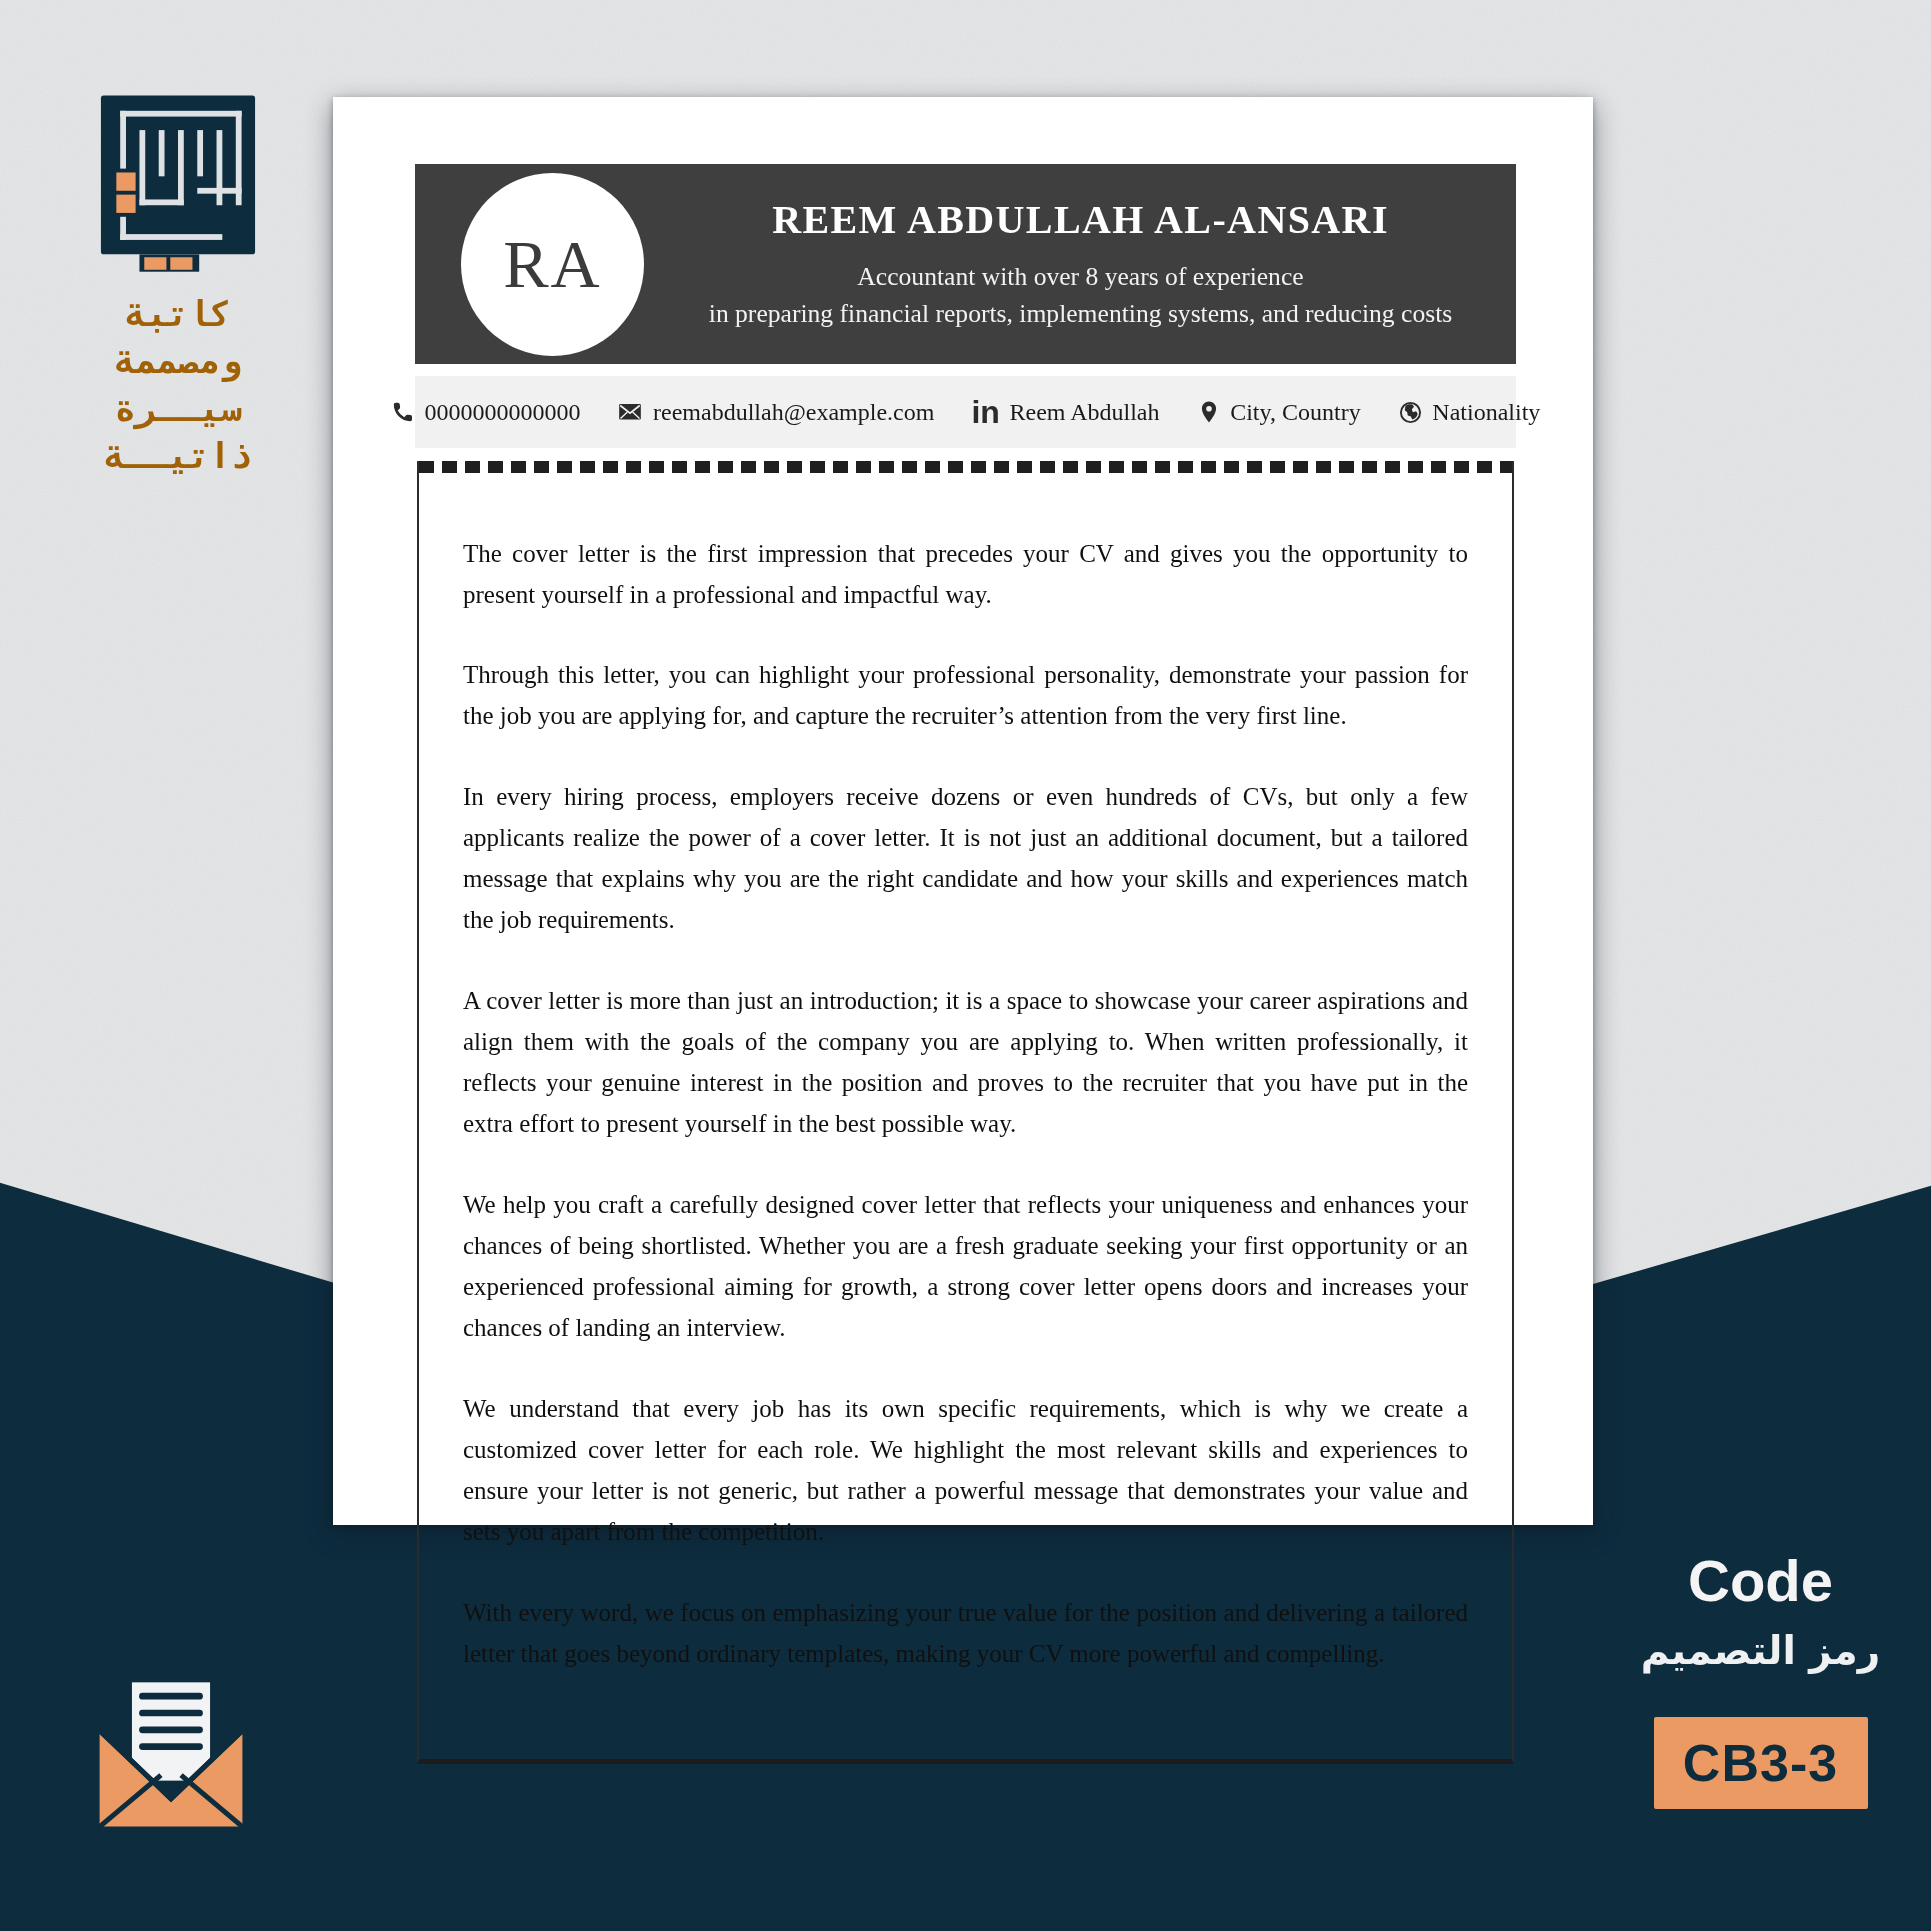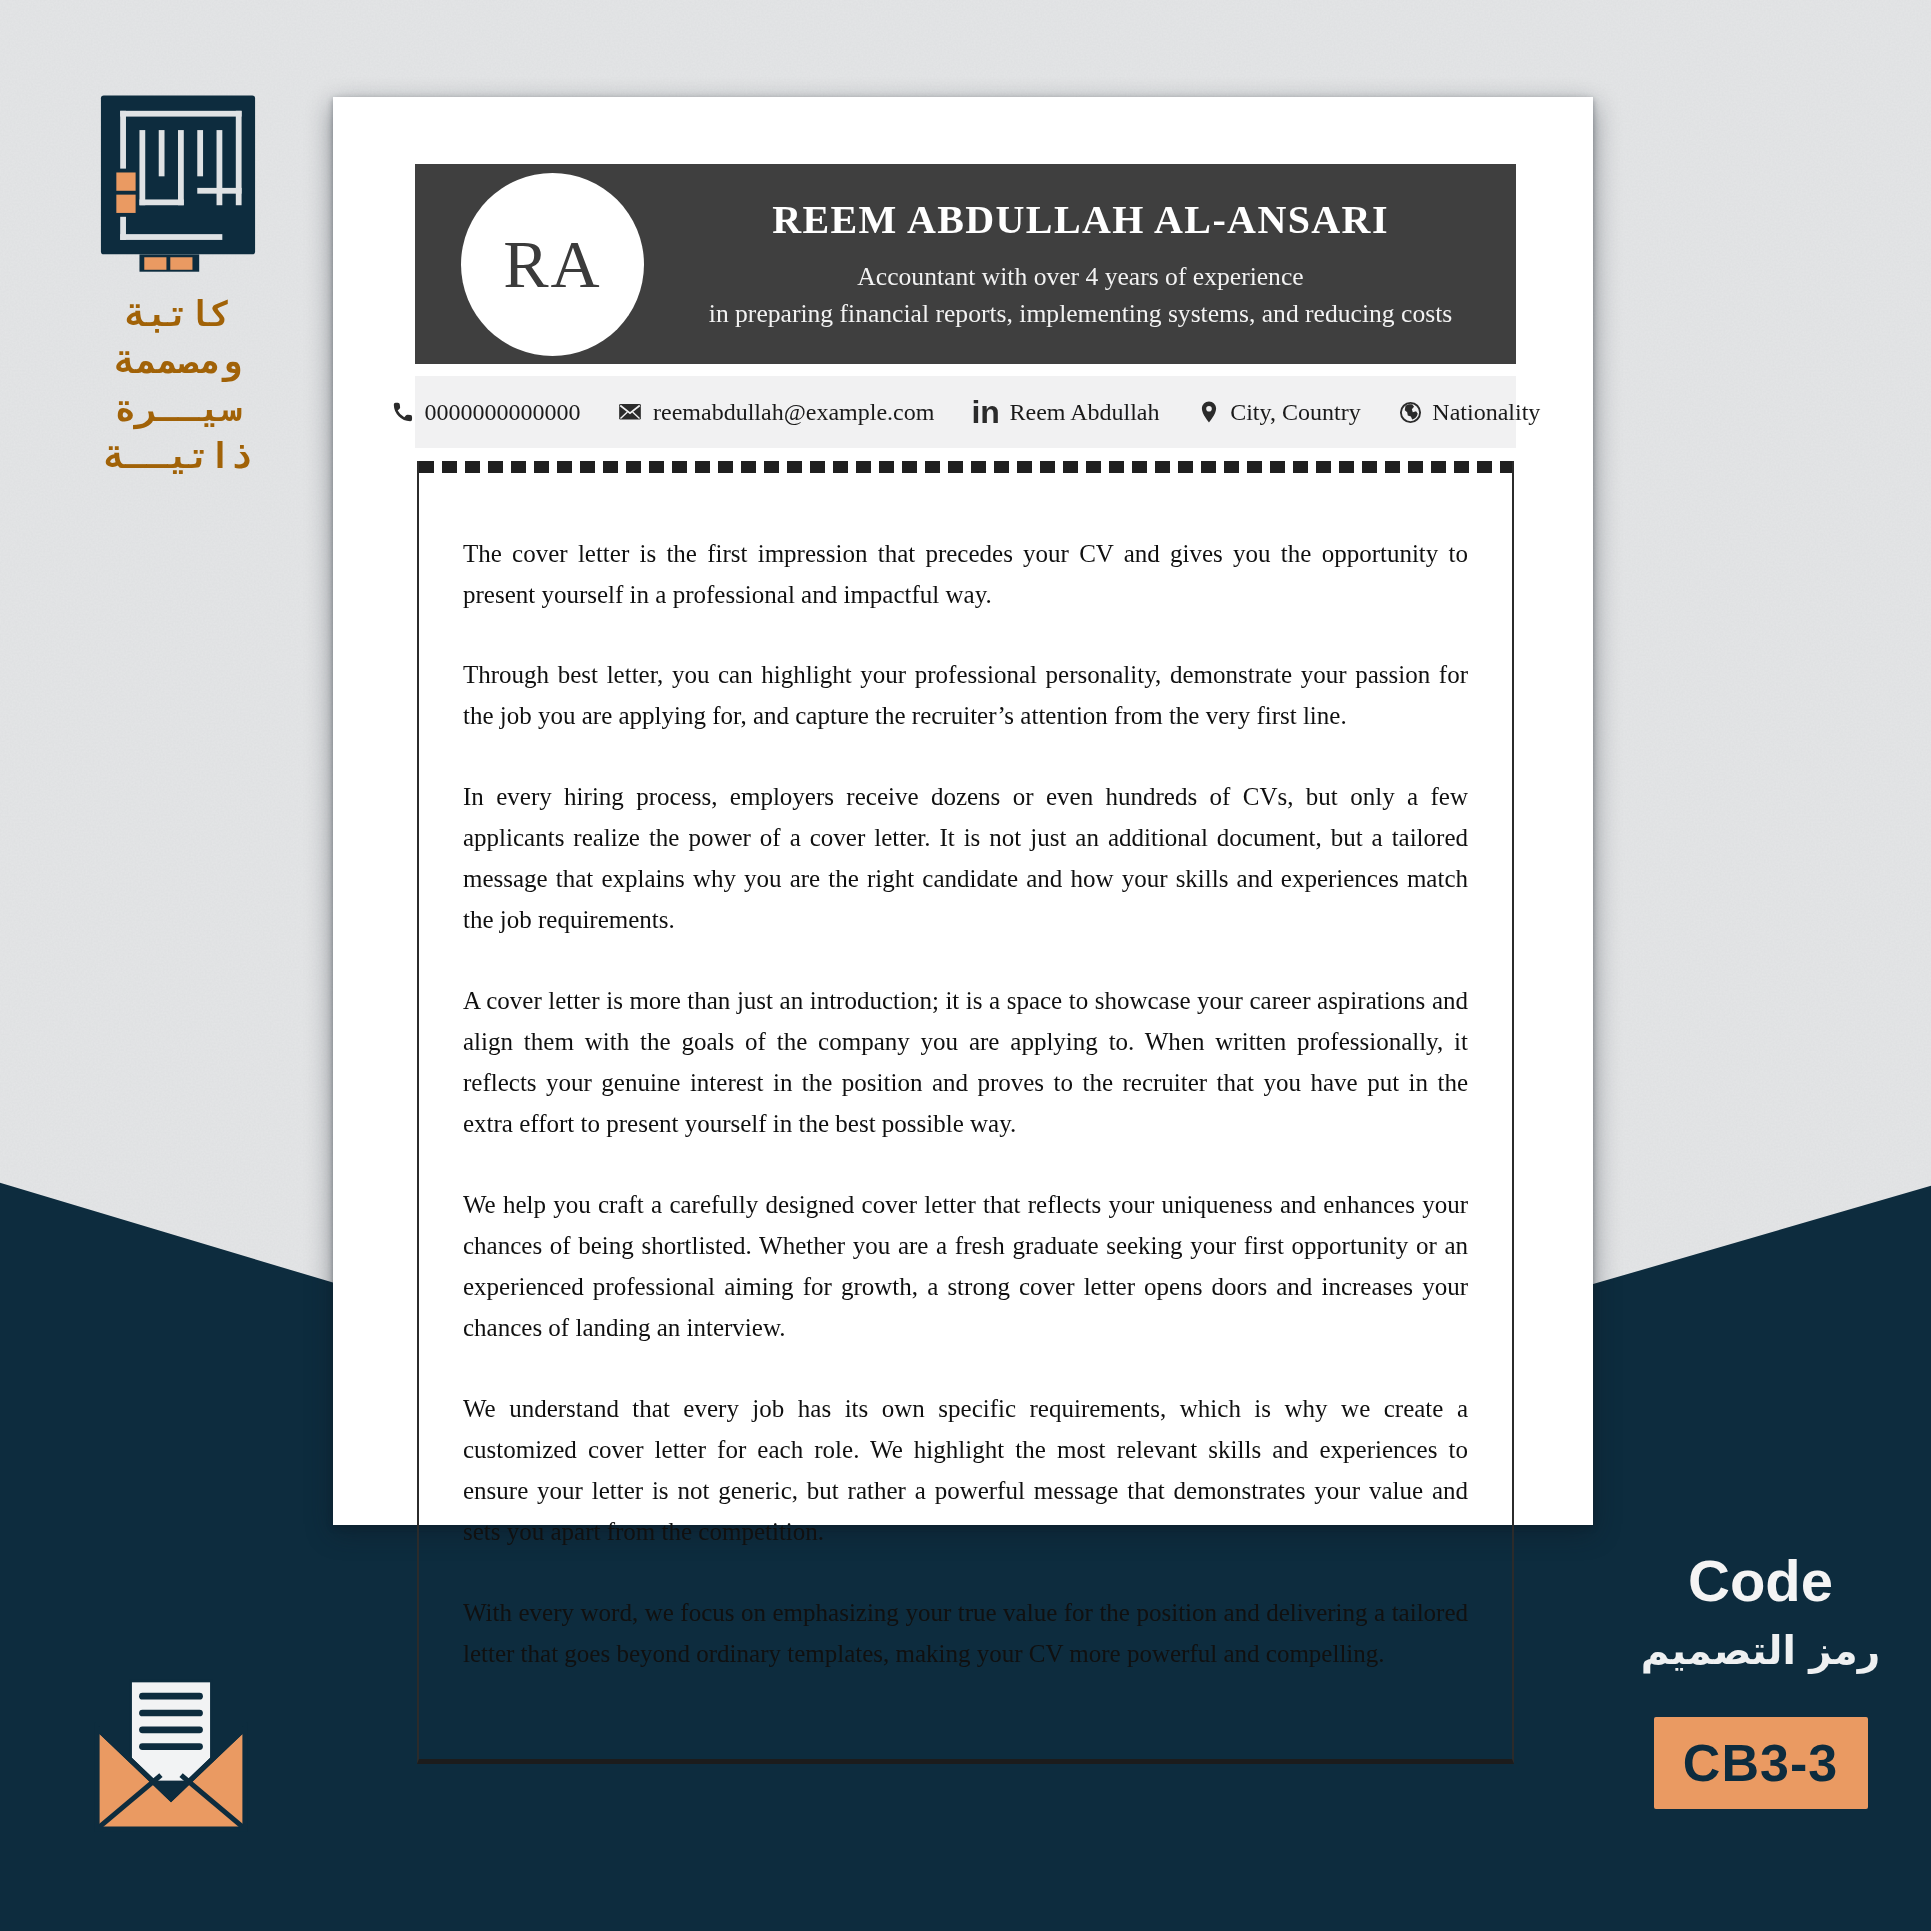--- a/index.html
+++ b/index.html
@@ -115,21 +115,21 @@
 
   <div class="paper">
 
     <div class="doc-header">
       <div class="avatar-circle">
         <span>RA</span>
       </div>
       <div class="header-text">
         <p class="doc-name">REEM ABDULLAH AL-ANSARI</p>
         <p class="doc-tagline">
-          <span>Accountant with over 4 years of experience</span><br>
+          <span>Accountant with over 8 years of experience</span><br>
           <span>in preparing financial reports, implementing systems, and reducing costs</span>
         </p>
       </div>
     </div>
 
     <div class="contact-bar">
       <div class="contact-item">
         <svg width="24" height="24" viewBox="0 0 24 24">
           <path fill="#2b2b2b" d="M19.4 15.1l-2.7-.31a1.9 1.9 0 0 0-1.6.55l-1.8 1.84a15.1 15.1 0 0 1-6.6-6.6l1.85-1.82a1.9 1.9 0 0 0 .55-1.6L8.8 4.5A1.92 1.92 0 0 0 6.9 2.8H4.7a1.86 1.86 0 0 0-1.9 1.95A16.9 16.9 0 0 0 19.1 21.2a1.86 1.86 0 0 0 1.95-1.9v-2.2a1.92 1.92 0 0 0-1.65-2z"></path>
         </svg>
@@ -159,21 +159,21 @@
           <path fill="#2b2b2b" d="M7.2 5.6c1.8-1.5 4.4-2 6.6-1.3l1.6 2.1-2.1 2.4.9 2.9 3.1-.9 1.6 2.1c-.4 2.9-2.6 5.3-5.3 5.9l-1.2-2.9-3-1-.6-3.1-2.3-2 .7-4.2z"></path>
         </svg>
         <span>Nationality</span>
       </div>
     </div>
 
     <div class="letter-box">
       <div class="dash-strip"></div>
       <div class="letter-content">
         <p>The cover letter is the first impression that precedes your CV and gives you the opportunity to present yourself in a professional and impactful way.</p>
-        <p>Through best letter, you can highlight your professional personality, demonstrate your passion for the job you are applying for, and capture the recruiter’s attention from the very first line.</p>
+        <p>Through this letter, you can highlight your professional personality, demonstrate your passion for the job you are applying for, and capture the recruiter’s attention from the very first line.</p>
         <p>In every hiring process, employers receive dozens or even hundreds of CVs, but only a few applicants realize the power of a cover letter. It is not just an additional document, but a tailored message that explains why you are the right candidate and how your skills and experiences match the job requirements.</p>
         <p>A cover letter is more than just an introduction; it is a space to showcase your career aspirations and align them with the goals of the company you are applying to. When written professionally, it reflects your genuine interest in the position and proves to the recruiter that you have put in the extra effort to present yourself in the best possible way.</p>
         <p>We help you craft a carefully designed cover letter that reflects your uniqueness and enhances your chances of being shortlisted. Whether you are a fresh graduate seeking your first opportunity or an experienced professional aiming for growth, a strong cover letter opens doors and increases your chances of landing an interview.</p>
         <p>We understand that every job has its own specific requirements, which is why we create a customized cover letter for each role. We highlight the most relevant skills and experiences to ensure your letter is not generic, but rather a powerful message that demonstrates your value and sets you apart from the competition.</p>
         <p>With every word, we focus on emphasizing your true value for the position and delivering a tailored letter that goes beyond ordinary templates, making your CV more powerful and compelling.</p>
       </div>
     </div>
   </div>
 
   <div class="code-panel">

